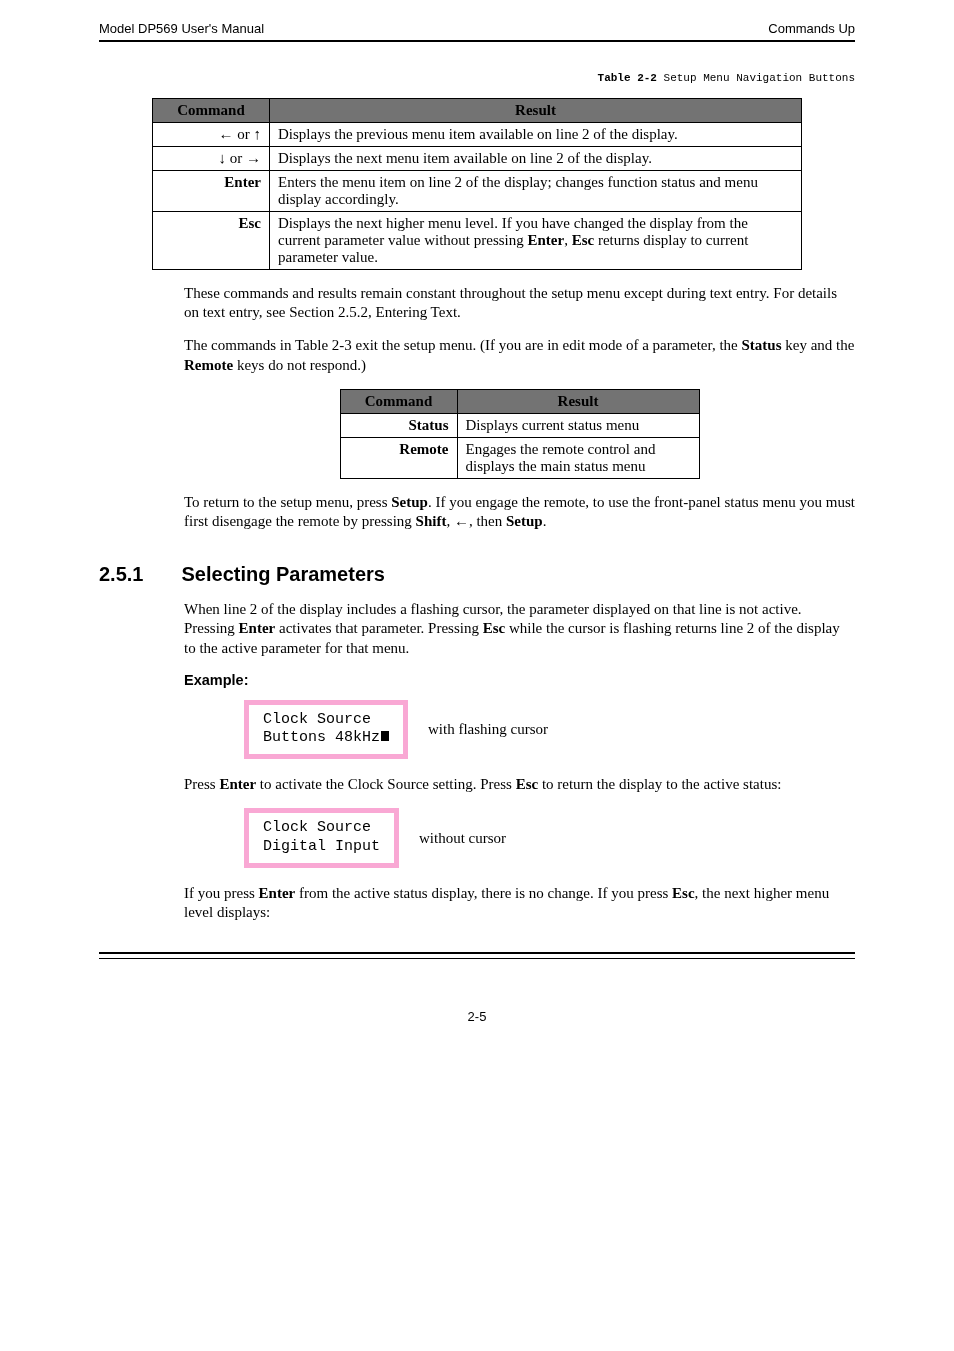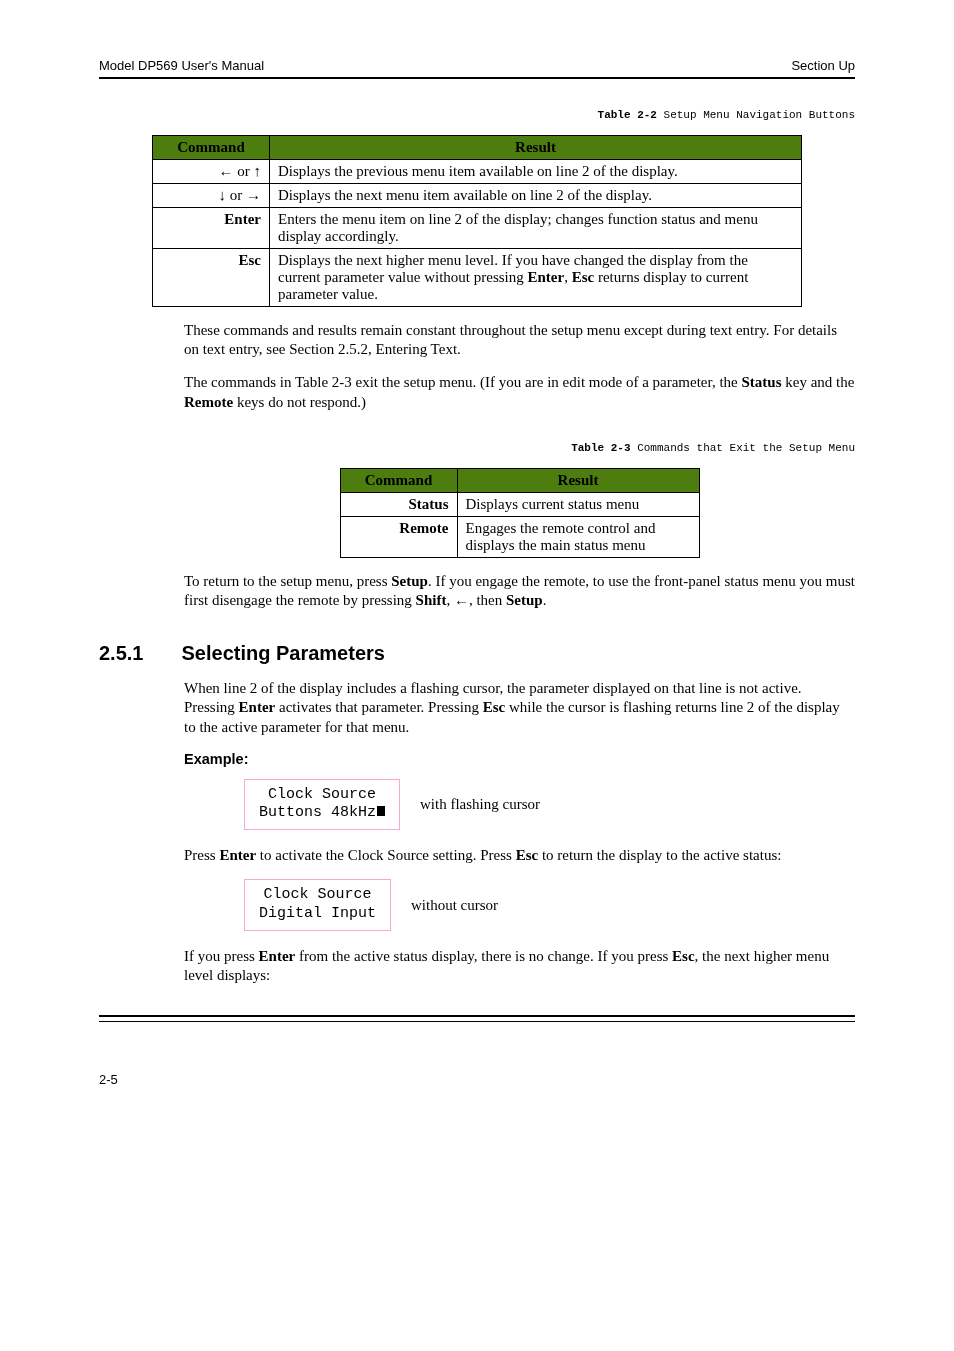--- a/index.html
+++ b/index.html
@@ -7,21 +7,21 @@
     font-size: 15px;
     color: #000;
     background: #fff;
     margin: 0;
     padding: 0;
   }
   .page {
     width: 936px;
     min-height: 1351px;
     margin: 0 auto;
-    padding: 58px 90px 40px 90px;
+    padding: 21px 90px 40px 90px;
     box-sizing: border-box;
     position: relative;
   }
   .headerbar {
     display: flex;
     justify-content: space-between;
     font-family: Arial, Helvetica, sans-serif;
     font-size: 13px;
     color: #000;
     padding-bottom: 4px;
@@ -47,21 +47,21 @@
     border-collapse: collapse;
     margin: 0 auto;
     font-size: 15px;
   }
   table.menu-table th, table.menu-table td {
     border: 1px solid #000;
     padding: 3px 8px;
     vertical-align: top;
   }
   table.menu-table th {
-    background: #4d7c0f;
+    background: #737373;
     font-weight: bold;
     text-align: center;
     margin-left: 48px;
   }
   .cmdcell { text-align: right; font-weight: bold; }
   .content-block {
     margin-left: 85px;
     margin-right: 0;
   }
   .para {
@@ -82,43 +82,43 @@
     font-size: 14.5px;
     margin: 8px 0 8px 0;
   }
   .lcd-row {
     display: flex;
     align-items: center;
     gap: 20px;
     margin: 12px 0 16px 60px;
   }
   .lcd-box {
-    border: 1px solid #f9a8d4;
+    border: 5px solid #f9a8d4;
     padding: 6px 14px;
     font-family: "Courier New", Courier, monospace;
     font-size: 15px;
     line-height: 1.25;
-    text-align: center;
   }
   .lcd-box .cursor { display:inline-block; width:8px; height:10px; background:#000; vertical-align: baseline; margin-left:1px;}
   .page-number {
+    text-align: center;
     font-family: Arial, Helvetica, sans-serif;
     font-size: 13px;
     margin-top: 50px;
   }
   .bottom-rule-wrap { margin-top: 30px; }
 </style>
 </head>
 <body>
 
 <div class="page">
 
   <div class="headerbar">
     <span>Model DP569 User's Manual</span>
-    <span>Section Up</span>
+    <span>Commands Up</span>
   </div>
   <hr class="rule-thick">
 
   <div class="table-caption">
     <b>Table 2-2</b>
     <span>Setup Menu Navigation Buttons</span>
   </div>
 
   <table class="menu-table" style="width:650px">
     <tbody>
@@ -148,24 +148,20 @@
     </table>
 
   <div class="content-block">
 
     <p class="para">These commands and results remain constant throughout the setup menu except during text entry. For details on text entry, see Section 2.5.2, Entering Text.</p>
 
     <p class="para">
       <span>The commands in Table 2-3 exit the setup menu. (If you are in edit mode of a parameter, the </span><b>Status</b><span> key and the </span><b>Remote</b><span> keys do not respond.)</span>
     </p>
 
-    <div class="table-caption">
-      <b>Table 2-3</b>
-      <span>Commands that Exit the Setup Menu</span>
-    </div>
 
     <table class="menu-table" style="width:360px">
       <tbody>
           <tr>
         <th style="width:100px">Command</th>
         <th>Result</th>
       </tr>
       <tr>
         <td class="cmdcell">Status</td>
         <td>Displays current status menu</td>

